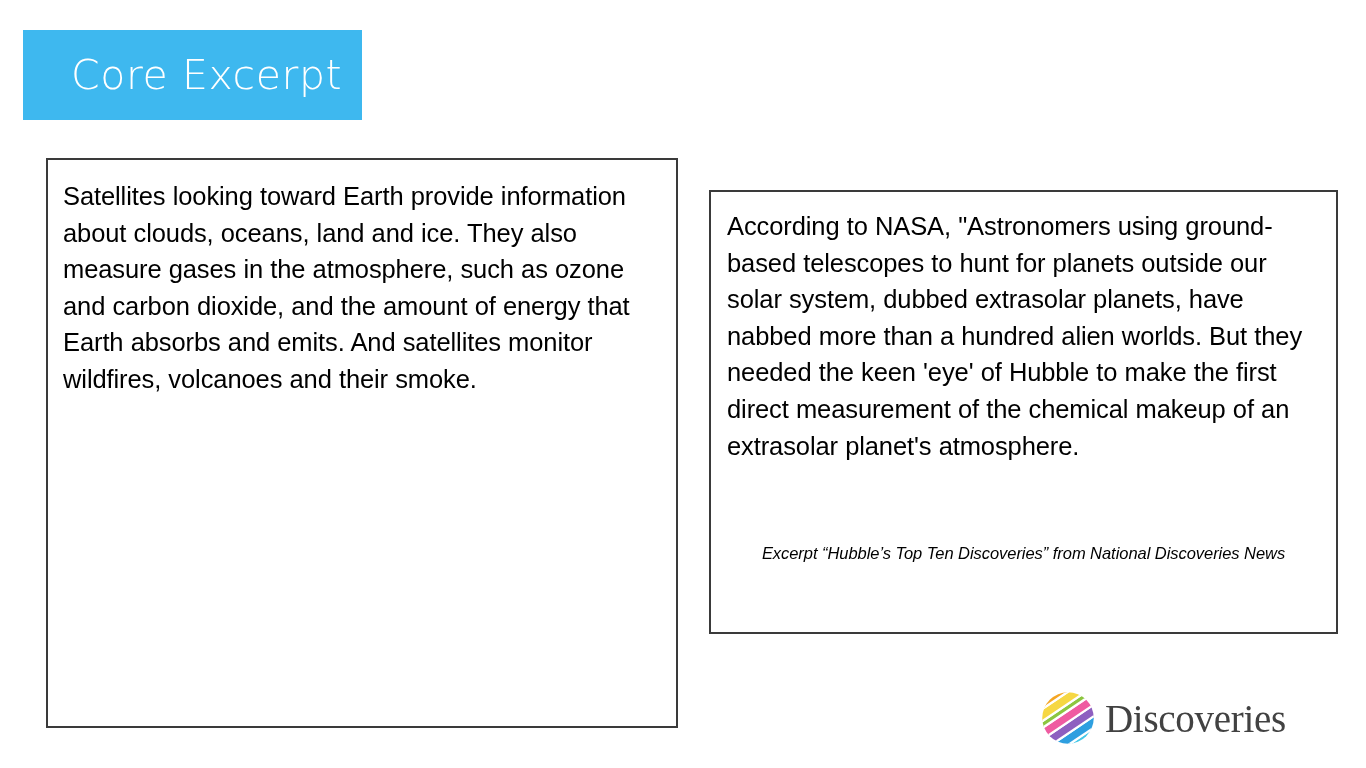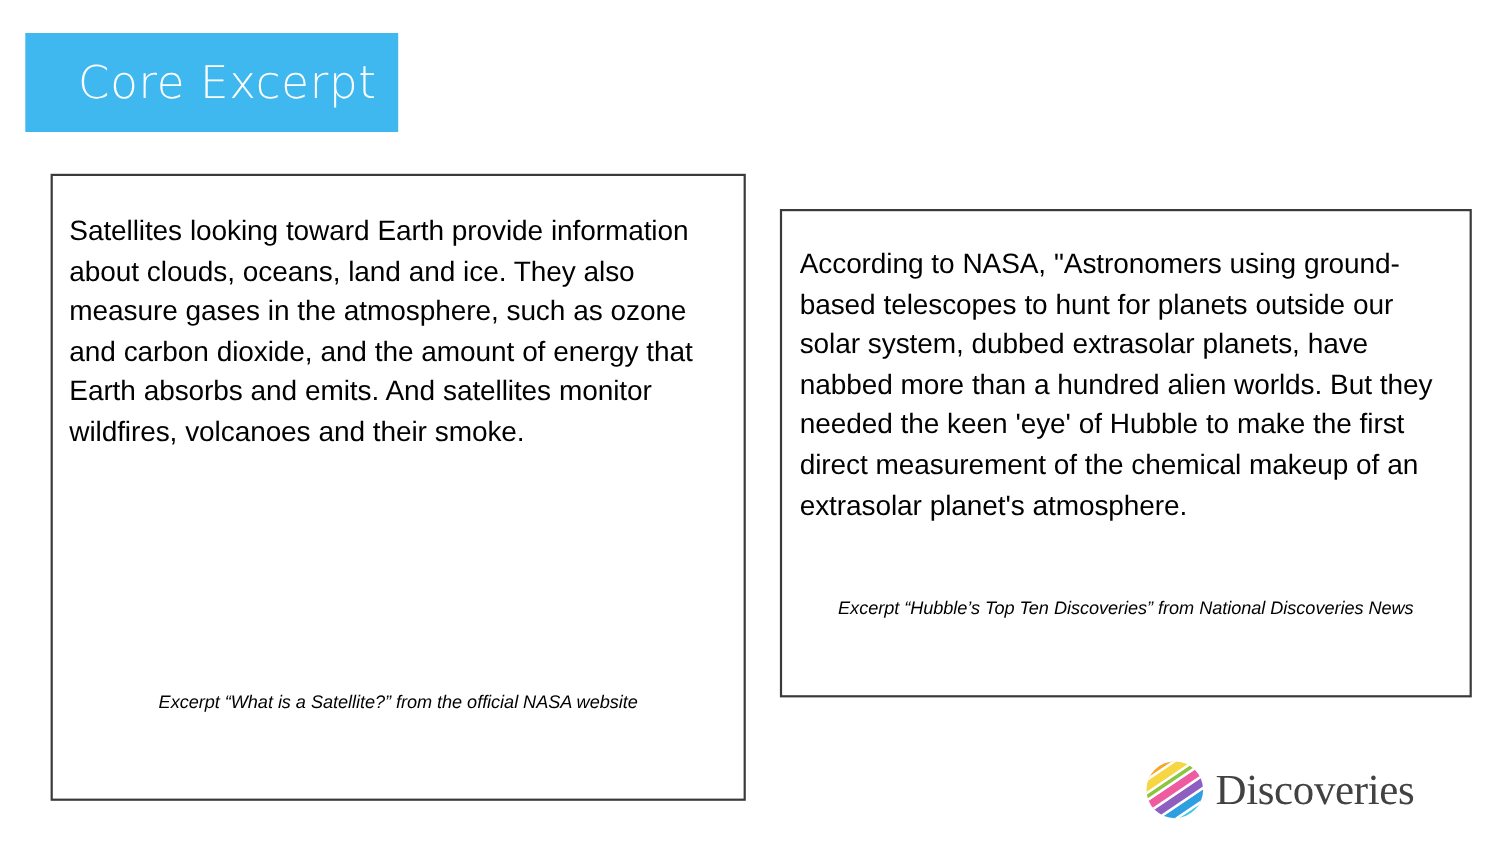--- a/index.html
+++ b/index.html
@@ -57,21 +57,21 @@
     left: 709px;
     top: 190px;
     width: 629px;
     height: 444px;
     padding: 16px 22px 0 16px;
   }
 
   .body-par {
     font-size: 25.5px;
     line-height: 36.6px;
-    margin: 14px 0 14px 0;
+    margin: 0 0 14px 0;
     letter-spacing: -0.1px;
     word-spacing: 0.2px;
   }
   #excerpt-box-right .body-par {
     margin-bottom: 0;
   }
 
   .citation {
     font-size: 16.5px;
     font-style: italic;
@@ -119,21 +119,20 @@
 </style>
 </head>
 <body>
 
 <div id="header-banner">
   <span id="header-title">Core Excerpt</span>
 </div>
 
 <div class="excerpt-box" id="excerpt-box-left">
   <p class="body-par">Satellites looking toward Earth provide information about clouds, oceans, land and ice. They also measure gases in the atmosphere, such as ozone and carbon dioxide, and the amount of energy that Earth absorbs and emits. And satellites monitor wildfires, volcanoes and their smoke.</p>
-  <p class="citation" id="citation-left">Excerpt “What is a Satellite?” from the official NASA website</p>
 </div>
 
 <div class="excerpt-box" id="excerpt-box-right">
   <p class="body-par">According to NASA, "Astronomers using ground-based telescopes to hunt for planets outside our solar system, dubbed extrasolar planets, have nabbed more than a hundred alien worlds. But they needed the keen 'eye' of Hubble to make the first direct measurement of the chemical makeup of an extrasolar planet's atmosphere.</p>
   <p class="citation" id="citation-right">Excerpt “Hubble’s Top Ten Discoveries” from National Discoveries News</p>
 </div>
 
 <div id="logo">
   <span>
     <svg id="logo-mark" viewBox="0 0 100 100" xmlns="http://www.w3.org/2000/svg">

